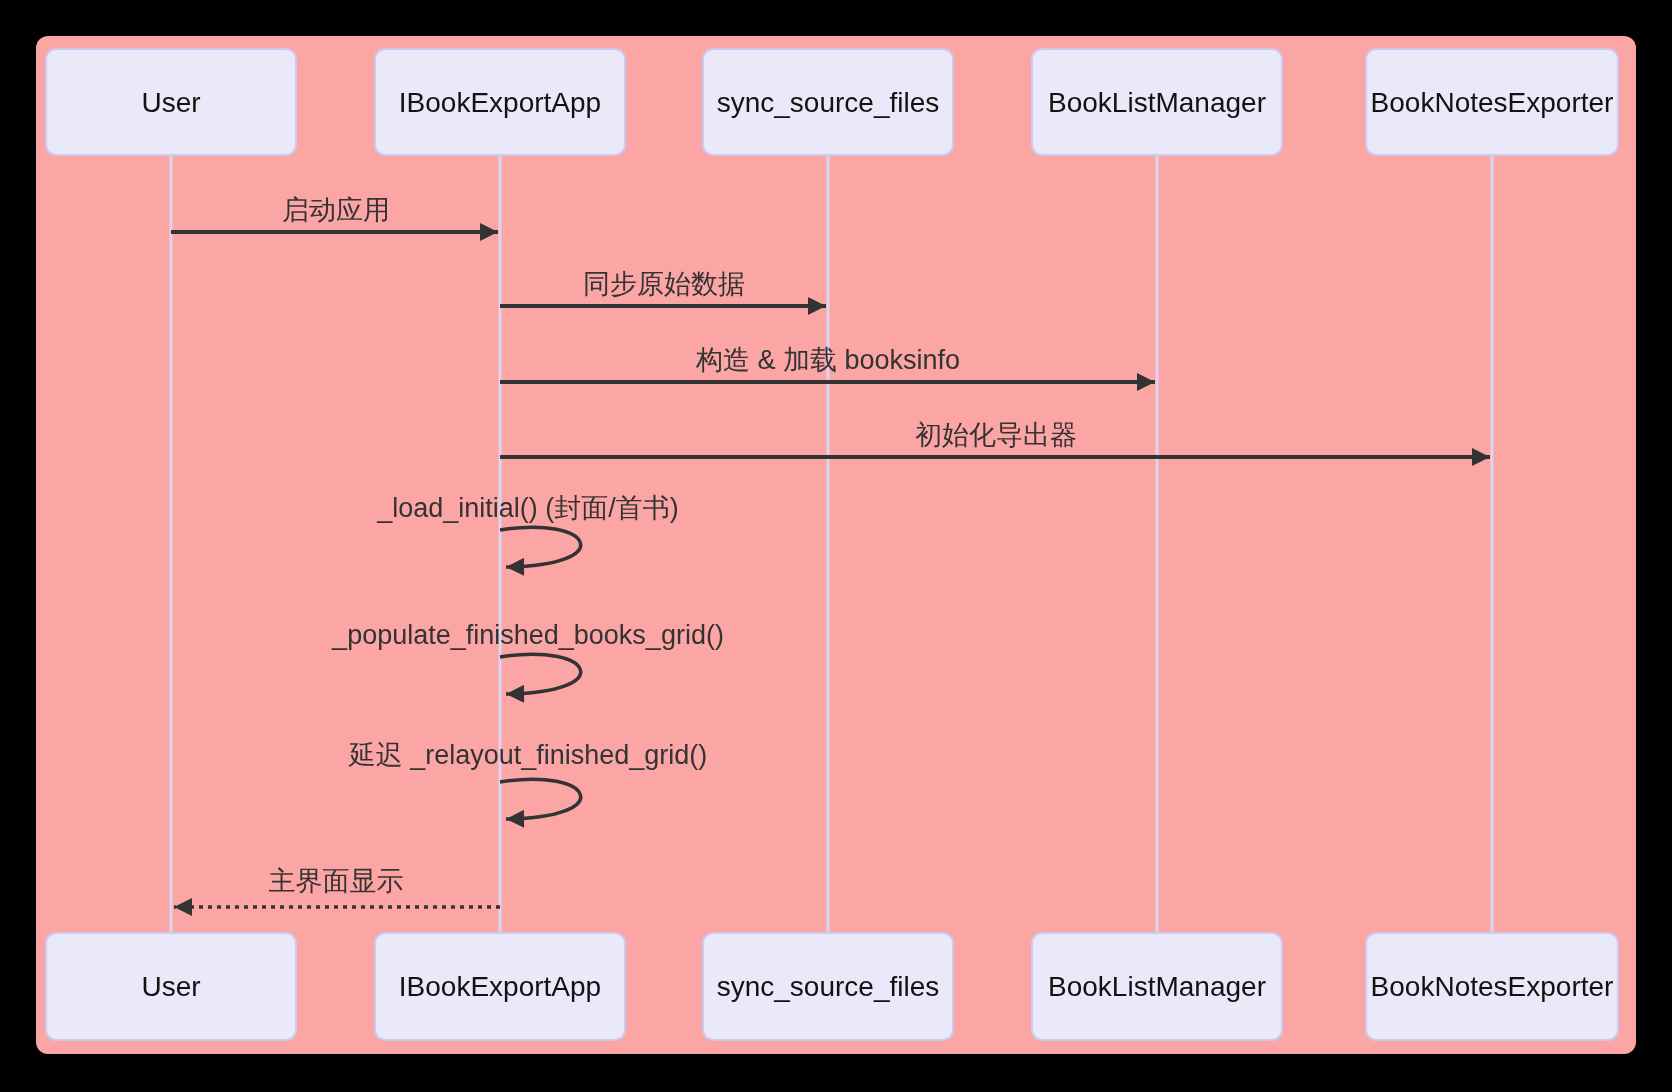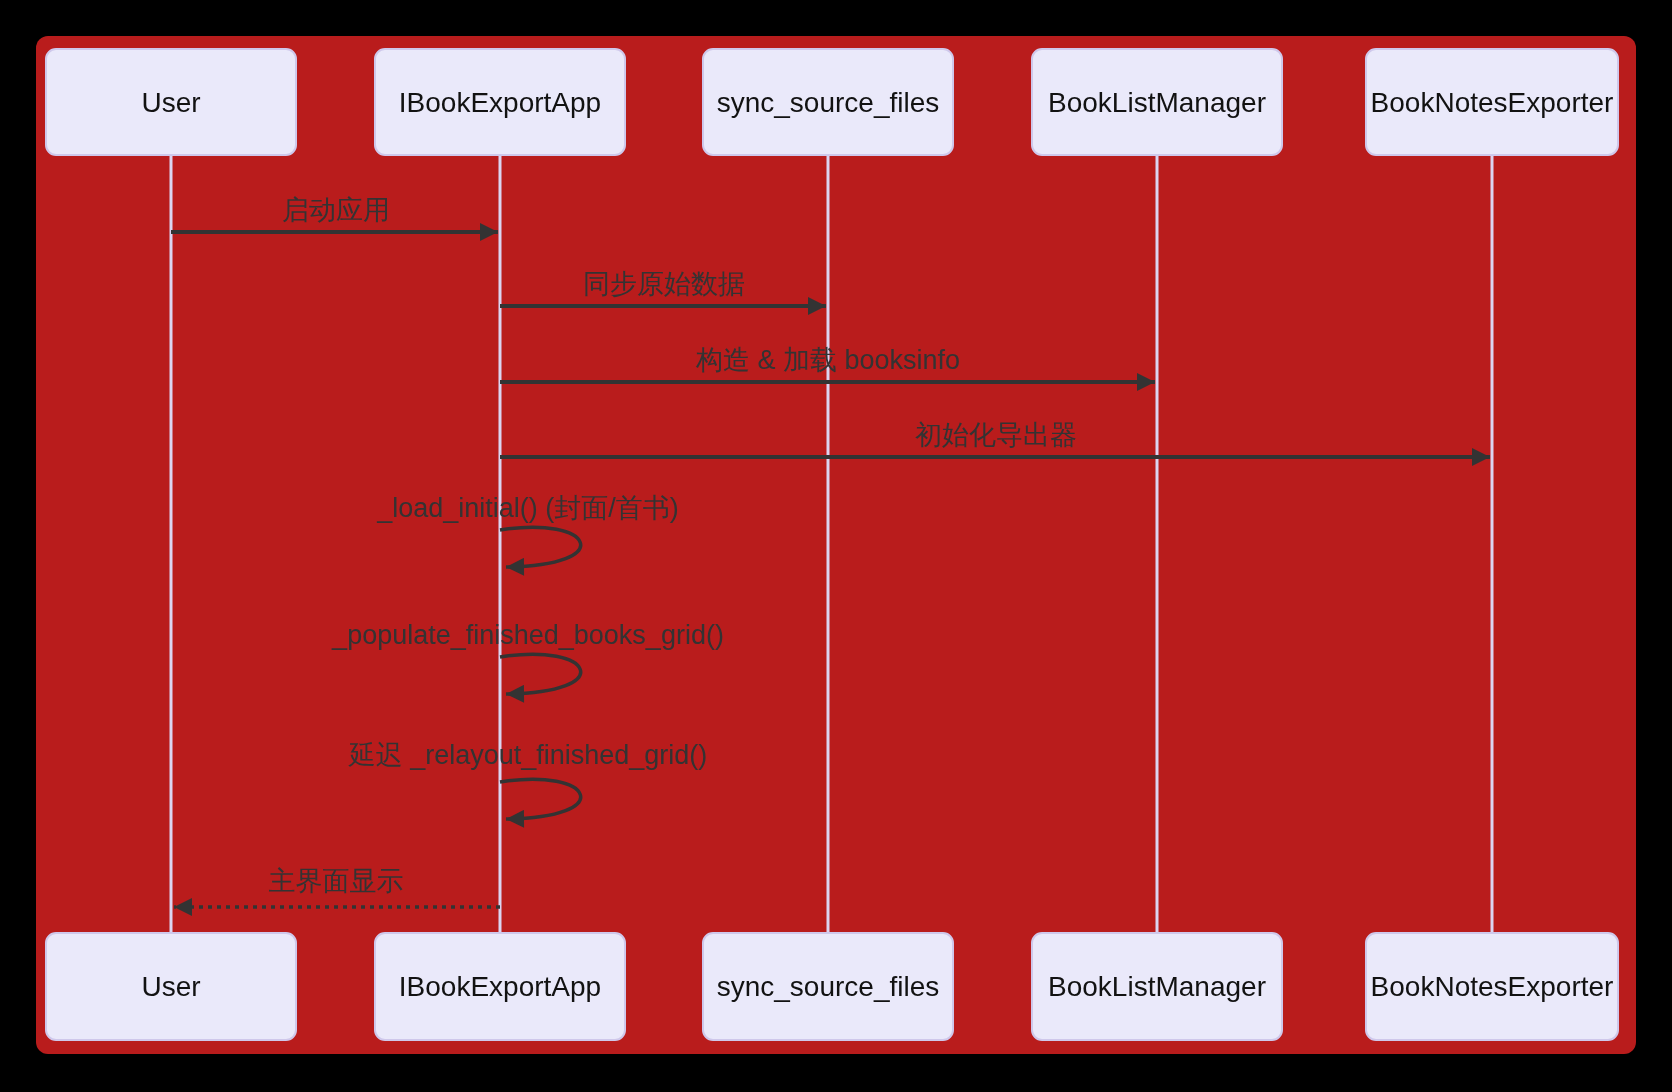--- a/index.html
+++ b/index.html
@@ -16,21 +16,21 @@
     width: 1672px;
     height: 1092px;
     background: #000000;
   }
   .surface {
     position: absolute;
     left: 36px;
     top: 36px;
     width: 1600px;
     height: 1018px;
-    background: #b91c1c;
+    background: #fca5a5;
     border-radius: 12px;
   }
   svg { display: block; }
   .lifeline {
     stroke: #DBD4F1;
     stroke-width: 3;
   }
   .actor-box {
     fill: #EAE9FA;
     stroke: #CFC8EB;

